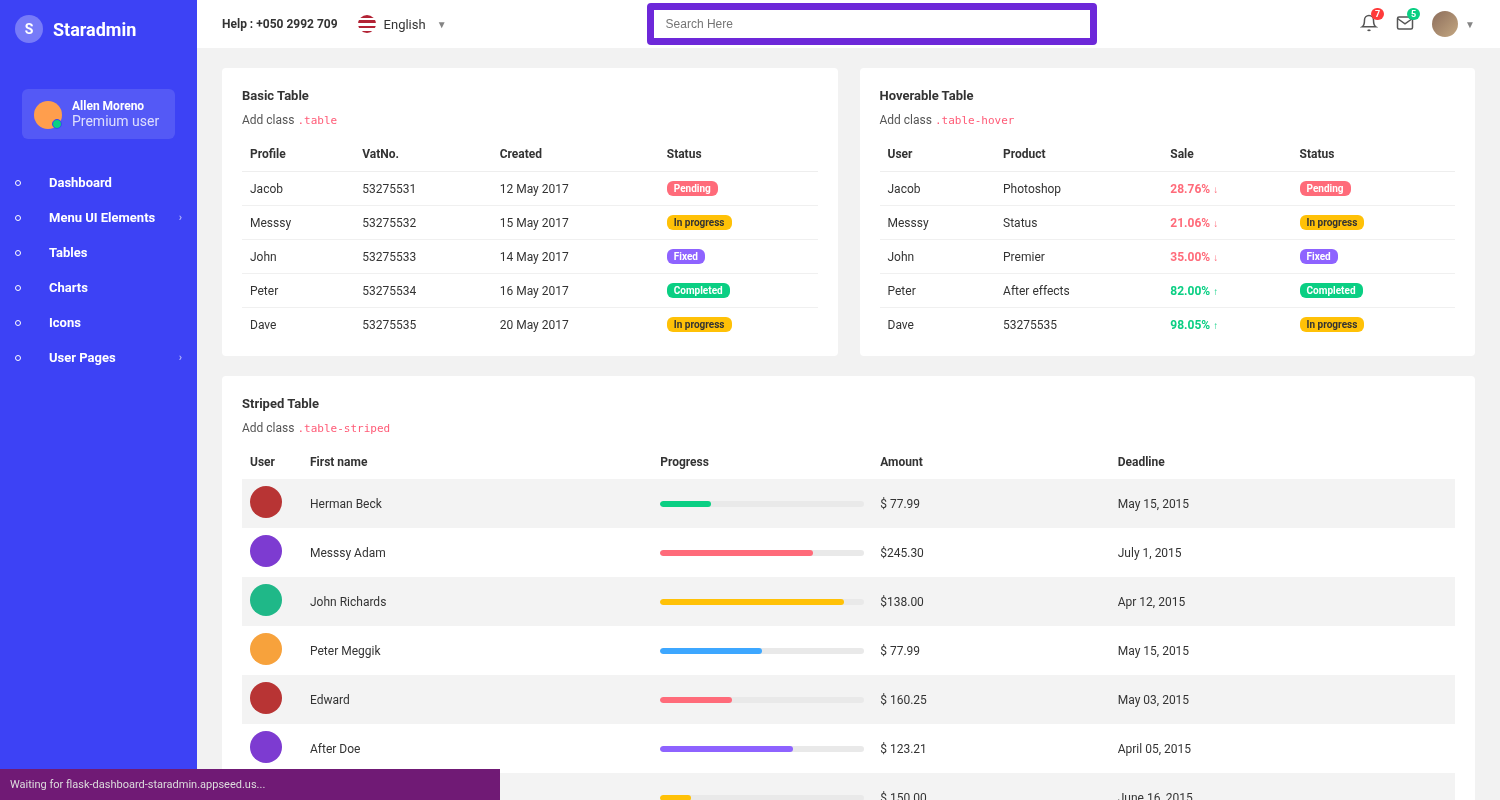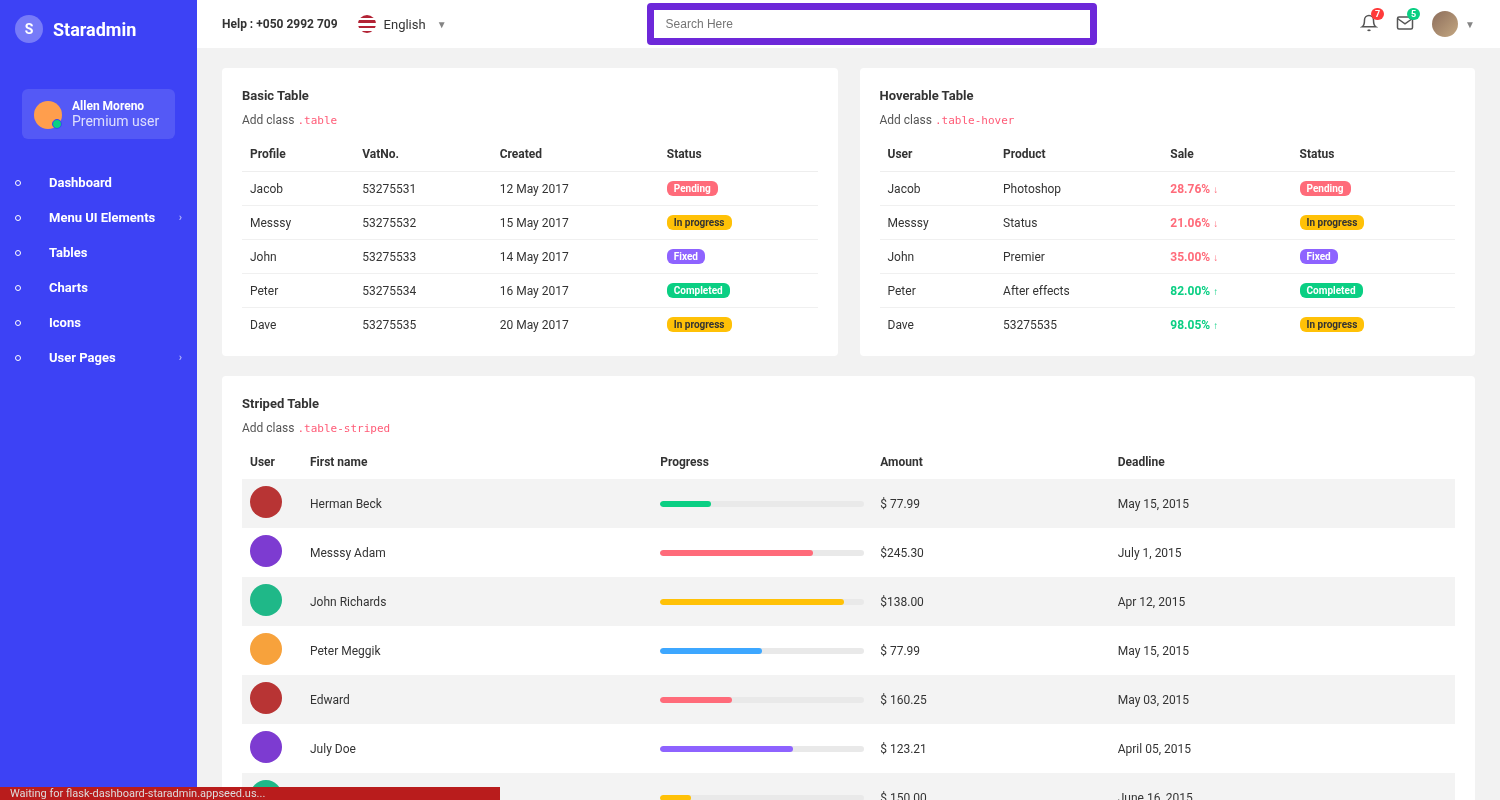--- a/index.html
+++ b/index.html
@@ -47,21 +47,21 @@
 .b-completed{background:#0acf83}
 .sale-down{color:#ff6b7a;font-weight:700}
 .sale-up{color:#0acf83;font-weight:700}
 .arrow{font-size:10px;margin-left:3px}
 .striped tbody tr:nth-child(odd){background:#f3f3f3}
 .striped td,.striped th{border:none}
 .striped td{padding:7px 8px;vertical-align:middle}
 .avatar-cell{width:32px;height:32px;border-radius:50%;display:inline-block}
 .progress{width:100%;height:6px;background:#e9e9e9;border-radius:3px;overflow:hidden}
 .progress-bar{height:100%;border-radius:3px}
-.status-line{position:fixed;bottom:0;left:0;background:#b91c1c;color:#ddd;font-size:11px;padding:0 10px;width:500px}
+.status-line{position:fixed;bottom:0;left:0;background:#701a75;color:#ddd;font-size:11px;padding:9px 10px;width:500px}
 .chev{font-size:10px;opacity:.6;margin-left:3px}
 </style>
 </head>
 <body>
 
 <div class="app">
   <aside class="sidebar">
     <div class="logo">
       <div class="logo-badge">S</div>
       <div class="logo-text">Staradmin</div>
@@ -295,21 +295,21 @@
                 <td style="width:220px">
                   <div class="progress">
                     <div class="progress-bar" style="width:35%;background:#ff6b7a"></div>
                   </div>
                 </td>
                 <td>$ 160.25</td>
                 <td>May 03, 2015</td>
               </tr>
               <tr>
                 <td style="width:60px"><span class="avatar-cell" style="background:#7d3bd1"></span></td>
-                <td>July Doe</td>
+                <td>After Doe</td>
                 <td style="width:220px">
                   <div class="progress">
                     <div class="progress-bar" style="width:65%;background:#8e63ff"></div>
                   </div>
                 </td>
                 <td>$ 123.21</td>
                 <td>April 05, 2015</td>
               </tr>
               <tr>
                 <td style="width:60px"><span class="avatar-cell" style="background:#1fb888"></span></td>

